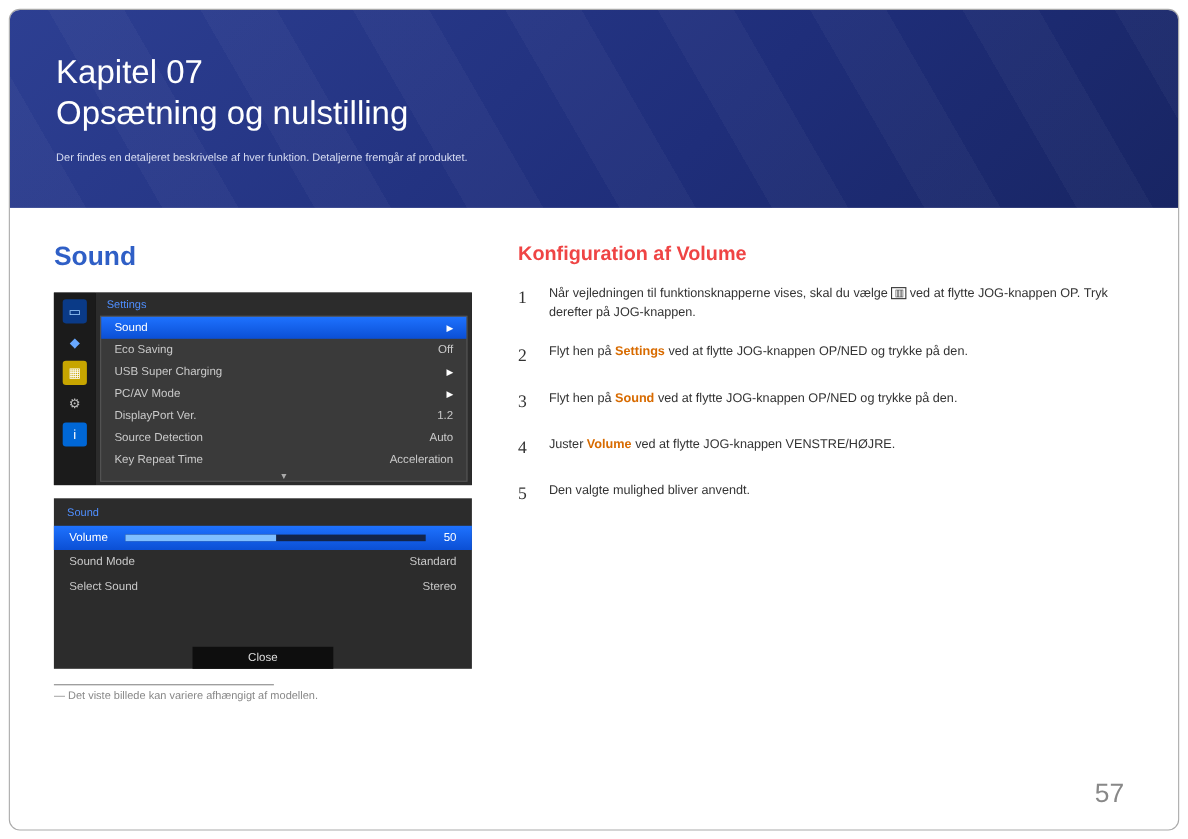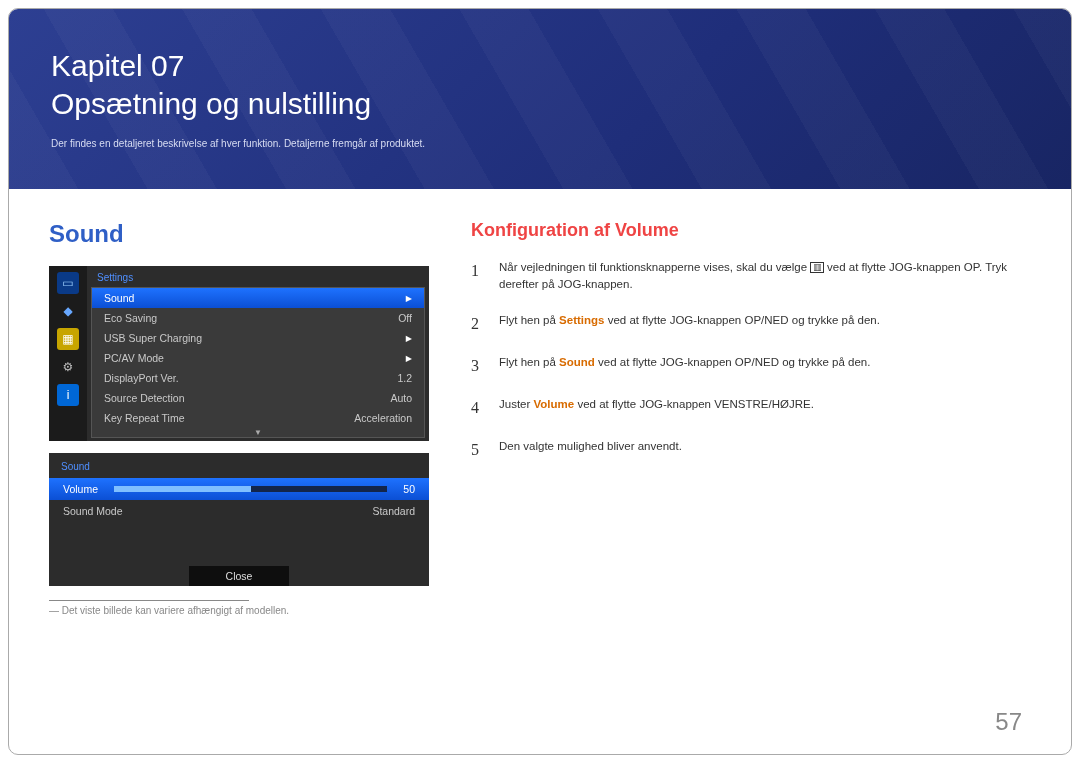--- a/index.html
+++ b/index.html
@@ -61,21 +61,21 @@
 
   .osd-sound{
     width:380px; background:#2c2c2c; margin-top:12px; font-size:10.5px; color:#c9c9c9;
   }
   .osd-sound .osd-hdr{ color:#4f8fff; padding:8px 12px 6px;}
   .osd-sound .osd-row{ padding:5px 14px;}
   .osd-sound .osd-row.sel{ background:linear-gradient(#1e72ff,#0b4fd4); color:#fff;}
   .vol-bar{ flex:1; margin:0 16px; height:6px; background:#13254a; position:relative;}
   .vol-bar .fill{ position:absolute; left:0; top:0; bottom:0; width:50%; background:#7fbfff;}
   .osd-sound .close-btn{
-    display:block; width:100px; margin:44px auto 10px; text-align:center;
+    display:block; width:128px; margin:44px auto 10px; text-align:center;
     background:#0e0e0e; color:#ddd; padding:4px 0; font-size:10.5px;
   }
   .footnote-rule{ border:none; border-top:1px solid #888; width:200px; margin:14px 0 4px 0;}
   .footnote{ font-size:10px; color:#888;}
 
   ol.steps{ list-style:none; counter-reset:step; font-size:11.5px; color:#333; }
   ol.steps li{ display:flex; gap:14px; margin-bottom:18px; line-height:1.5;}
   ol.steps li .num{ font-size:16px; font-weight:400; color:#333; min-width:14px; font-family:"Times New Roman",serif;}
   .kw-settings{ color:#d86b00; font-weight:600;}
   .kw-sound{ color:#d86b00; font-weight:600;}
@@ -154,20 +154,24 @@
           <span>Volume</span>
           <span class="vol-bar">
               <span class="fill"></span>
             </span>
           <span>50</span>
         </div>
         <div class="osd-row">
           <span>Sound Mode</span>
           <span>Standard</span>
         </div>
+        <div class="osd-row">
+          <span>Select Sound</span>
+          <span>Stereo</span>
+        </div>
         <div class="close-btn">Close</div>
       </div>
 
       <hr class="footnote-rule">
       <p class="footnote">
         <span>―</span>
         <span>Det viste billede kan variere afhængigt af modellen.</span>
       </p>
     </div>
 

